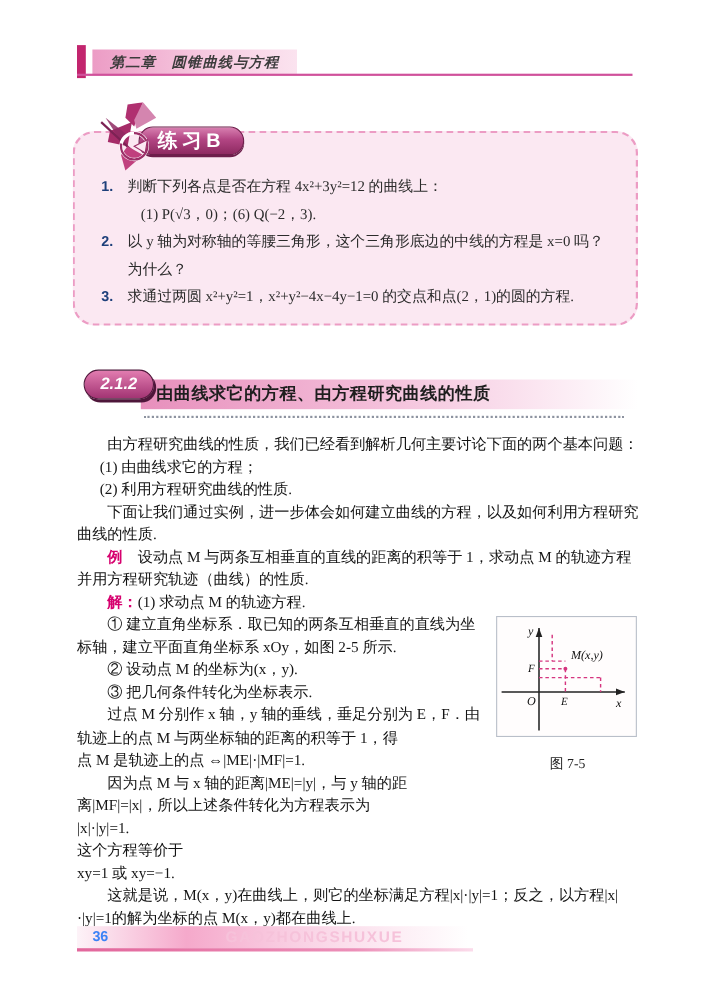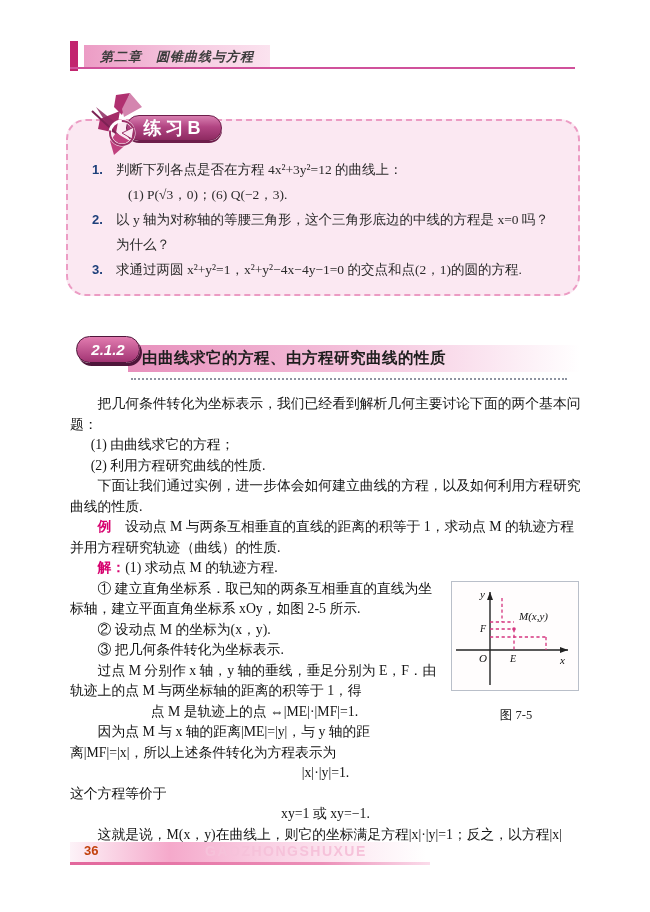--- a/index.html
+++ b/index.html
@@ -67,37 +67,37 @@
   .sec-dots { position:absolute; left:131px; top:378px; width:436px; border-top:2px dotted #8d93a0; }
 
   
   .content {
     position:absolute; left:70px; top:394px; width:511px;
     font-size:13.8px; line-height:20.5px; color:#141414;
   }
   .content p { margin:0; }
   .ind2 { text-indent:2em; }
   .ind15 { text-indent:1.5em; }
-  .formula { text-align:center; }
+  .formula { text-align:left; }
   .lbl { color:#d6006e; font-weight:bold; }
 
   
   .fig-wrap { float:right; width:130px; margin:2px 0 4px 12px; text-align:center; }
   .fig-box { width:128px; height:110px; border:1px solid #b9bfc9; background:#fffdfd; padding:2px; }
   .fig-caption { margin-top:14px; font-size:12.5px; color:#222; }
 
   
   .foot-bar {
     position:absolute; left:70px; top:842px; width:356px; height:20px;
     background:linear-gradient(90deg,#fdf3f8 0%, #f5a9cb 28%, #f9cfe3 55%, #fdeef5 82%, #ffffff 100%);
   }
   .foot-line { position:absolute; left:70px; top:862px; width:360px; height:3px;
     background:linear-gradient(90deg,#e2679c 0%, #ec8fb8 70%, #fbdceb 100%); }
   .foot-num {
-    position:absolute; left:84px; top:843px; font-size:13px; font-weight:bold; color:#c2410c;
+    position:absolute; left:84px; top:843px; font-size:13px; font-weight:bold; color:#3b82f6;
     font-family:"Liberation Sans","DejaVu Sans",sans-serif;
   }
   .foot-mark {
     position:absolute; left:205px; top:843px; font-size:14px; font-weight:bold;
     color:#f6c2da; letter-spacing:1.5px;
     font-family:"Liberation Sans","DejaVu Sans",sans-serif;
   }
 </style>
 </head>
 <body>
@@ -153,21 +153,21 @@
 
   <div class="sec-badge">
     <span>2.1.2</span>
   </div>
   <div class="sec-title">
     <span>由曲线求它的方程、由方程研究曲线的性质</span>
   </div>
   <div class="sec-dots"></div>
 
   <div class="content">
-    <p class="ind2">把几何条件转化为坐标表示，我们已经看到解析几何主要讨论下面的两个基本问题：</p>
+    <p class="ind2">由方程研究曲线的性质，我们已经看到解析几何主要讨论下面的两个基本问题：</p>
     <p class="ind15">(1) 由曲线求它的方程；</p>
     <p class="ind15">(2) 利用方程研究曲线的性质.</p>
     <p class="ind2">下面让我们通过实例，进一步体会如何建立曲线的方程，以及如何利用方程研究曲线的性质.</p>
     <p class="ind2"><span class="lbl">例</span>　<span>设动点 M 与两条互相垂直的直线的距离的积等于 1，求动点 M 的轨迹方程并用方程研究轨迹（曲线）的性质.</span></p>
     <p class="ind2"><span class="lbl">解：</span><span>(1) 求动点 M 的轨迹方程.</span></p>
 
     <div class="fig-wrap">
       <div class="fig-box">
         <svg width="122" height="104" viewBox="0 0 122 104">
 

